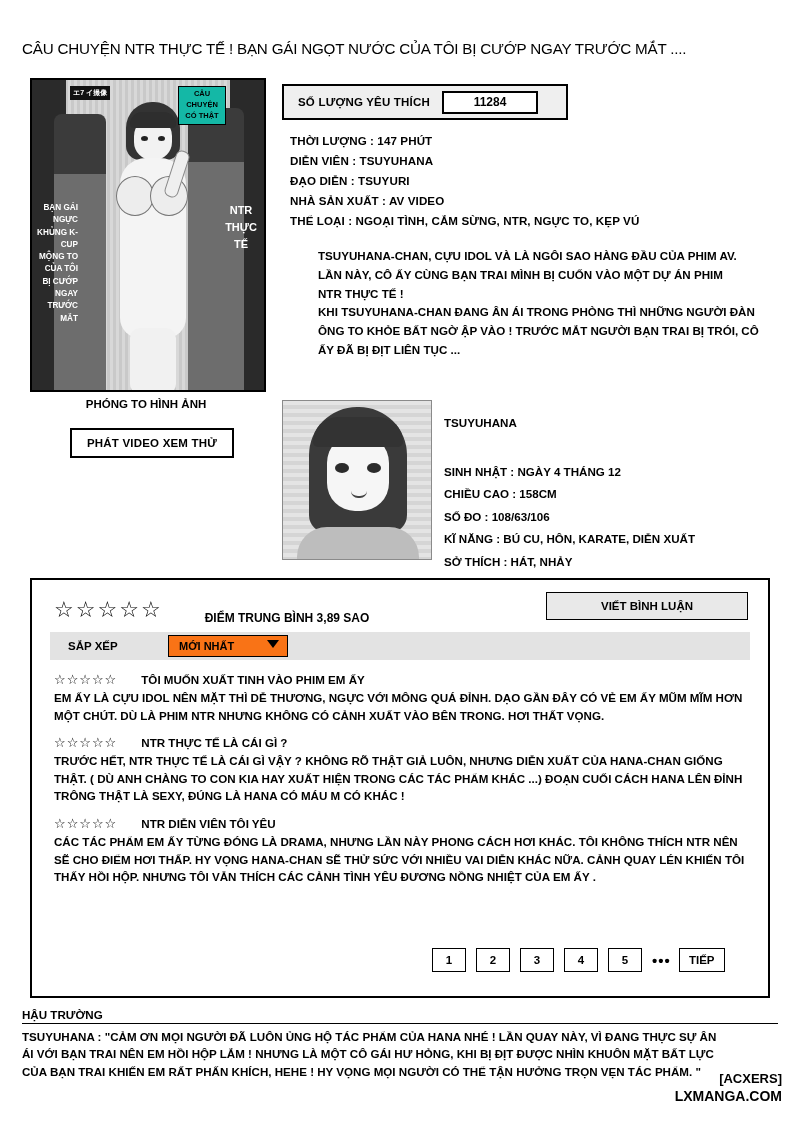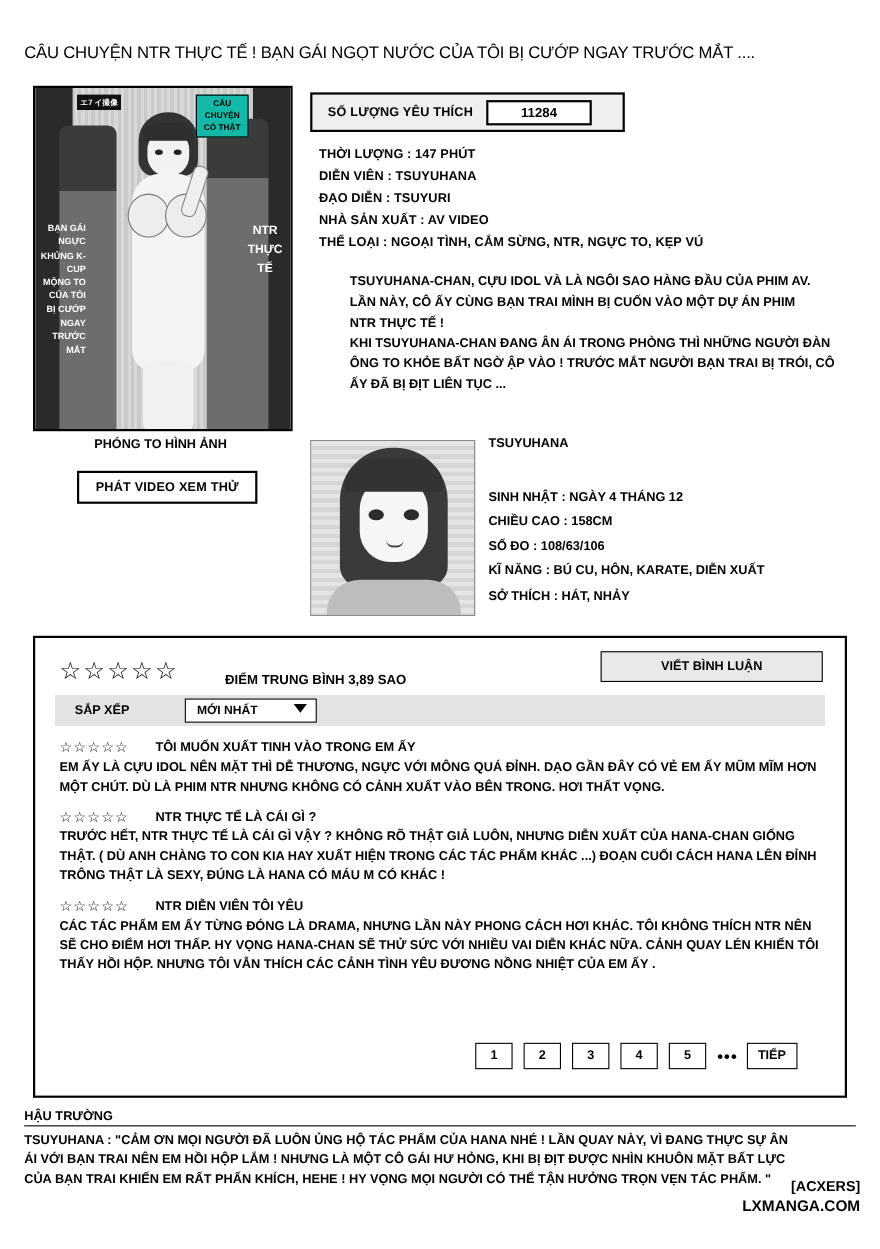--- a/index.html
+++ b/index.html
@@ -233,21 +233,21 @@
   .actress-photo .mouth {
     position: absolute; left: 68px; top: 90px; width: 16px; height: 5px;
     border-bottom: 2px solid #444; border-radius: 0 0 8px 8px;
   }
   .actress-photo .shoulder {
     position: absolute; left: 14px; top: 126px; width: 122px; height: 36px;
     background: #bdbdbd; border-radius: 30px 30px 0 0;
   }
   .actress-info {
     position: absolute;
-    left: 444px; top: 392px;
+    left: 444px; top: 412px;
     width: 330px;
     font-size: 11.6px;
     font-weight: bold;
     line-height: 1.95;
   }
   .actress-info .name { margin-bottom: 26px; }
   
   .review-box {
     position: absolute;
     left: 30px; top: 578px;
@@ -281,21 +281,21 @@
     background: #e3e3e3;
     display: flex; align-items: center;
   }
   .sort-label {
     margin-left: 18px; font-size: 11.5px; font-weight: bold;
     width: 100px;
   }
   .sort-select {
     position: relative;
     width: 118px; height: 20px;
-    background: #ffffff;
+    background: #f97316;
     border: 1.5px solid #000;
     display: flex; align-items: center;
     font-size: 11px; font-weight: bold;
   }
   .sort-select span.val { margin-left: 10px; }
   .sort-select .chev {
     position: absolute; right: 8px; top: 4px;
     width: 0; height: 0;
     border-left: 6px solid transparent;
     border-right: 6px solid transparent;
@@ -464,21 +464,21 @@
         <span class="val">MỚI NHẤT</span>
         <span class="chev"></span>
       </div>
     </div>
 
     <div class="comments">
 
       <div class="comment">
         <div class="head">
           <span class="cstars">☆☆☆☆☆</span>
-          <span class="ctitle">TÔI MUỐN XUẤT TINH VÀO TRONG EM ẤY</span>
+          <span class="ctitle">TÔI MUỐN XUẤT TINH VÀO PHIM EM ẤY</span>
         </div>
         <div class="cbody">EM ẤY LÀ CỰU IDOL NÊN MẶT THÌ DỄ THƯƠNG, NGỰC VỚI MÔNG QUÁ ĐỈNH. DẠO GẦN ĐÂY CÓ VẺ EM ẤY MŨM MĨM HƠN MỘT CHÚT. DÙ LÀ PHIM NTR NHƯNG KHÔNG CÓ CẢNH XUẤT VÀO BÊN TRONG. HƠI THẤT VỌNG.</div>
       </div>
 
       <div class="comment">
         <div class="head">
           <span class="cstars">☆☆☆☆☆</span>
           <span class="ctitle">NTR THỰC TẾ LÀ CÁI GÌ ?</span>
         </div>
         <div class="cbody">TRƯỚC HẾT, NTR THỰC TẾ LÀ CÁI GÌ VẬY ? KHÔNG RÕ THẬT GIẢ LUÔN, NHƯNG DIỄN XUẤT CỦA HANA-CHAN GIỐNG THẬT. ( DÙ ANH CHÀNG TO CON KIA HAY XUẤT HIỆN TRONG CÁC TÁC PHẨM KHÁC ...) ĐOẠN CUỐI CÁCH HANA LÊN ĐỈNH TRÔNG THẬT LÀ SEXY, ĐÚNG LÀ HANA CÓ MÁU M CÓ KHÁC !</div>

